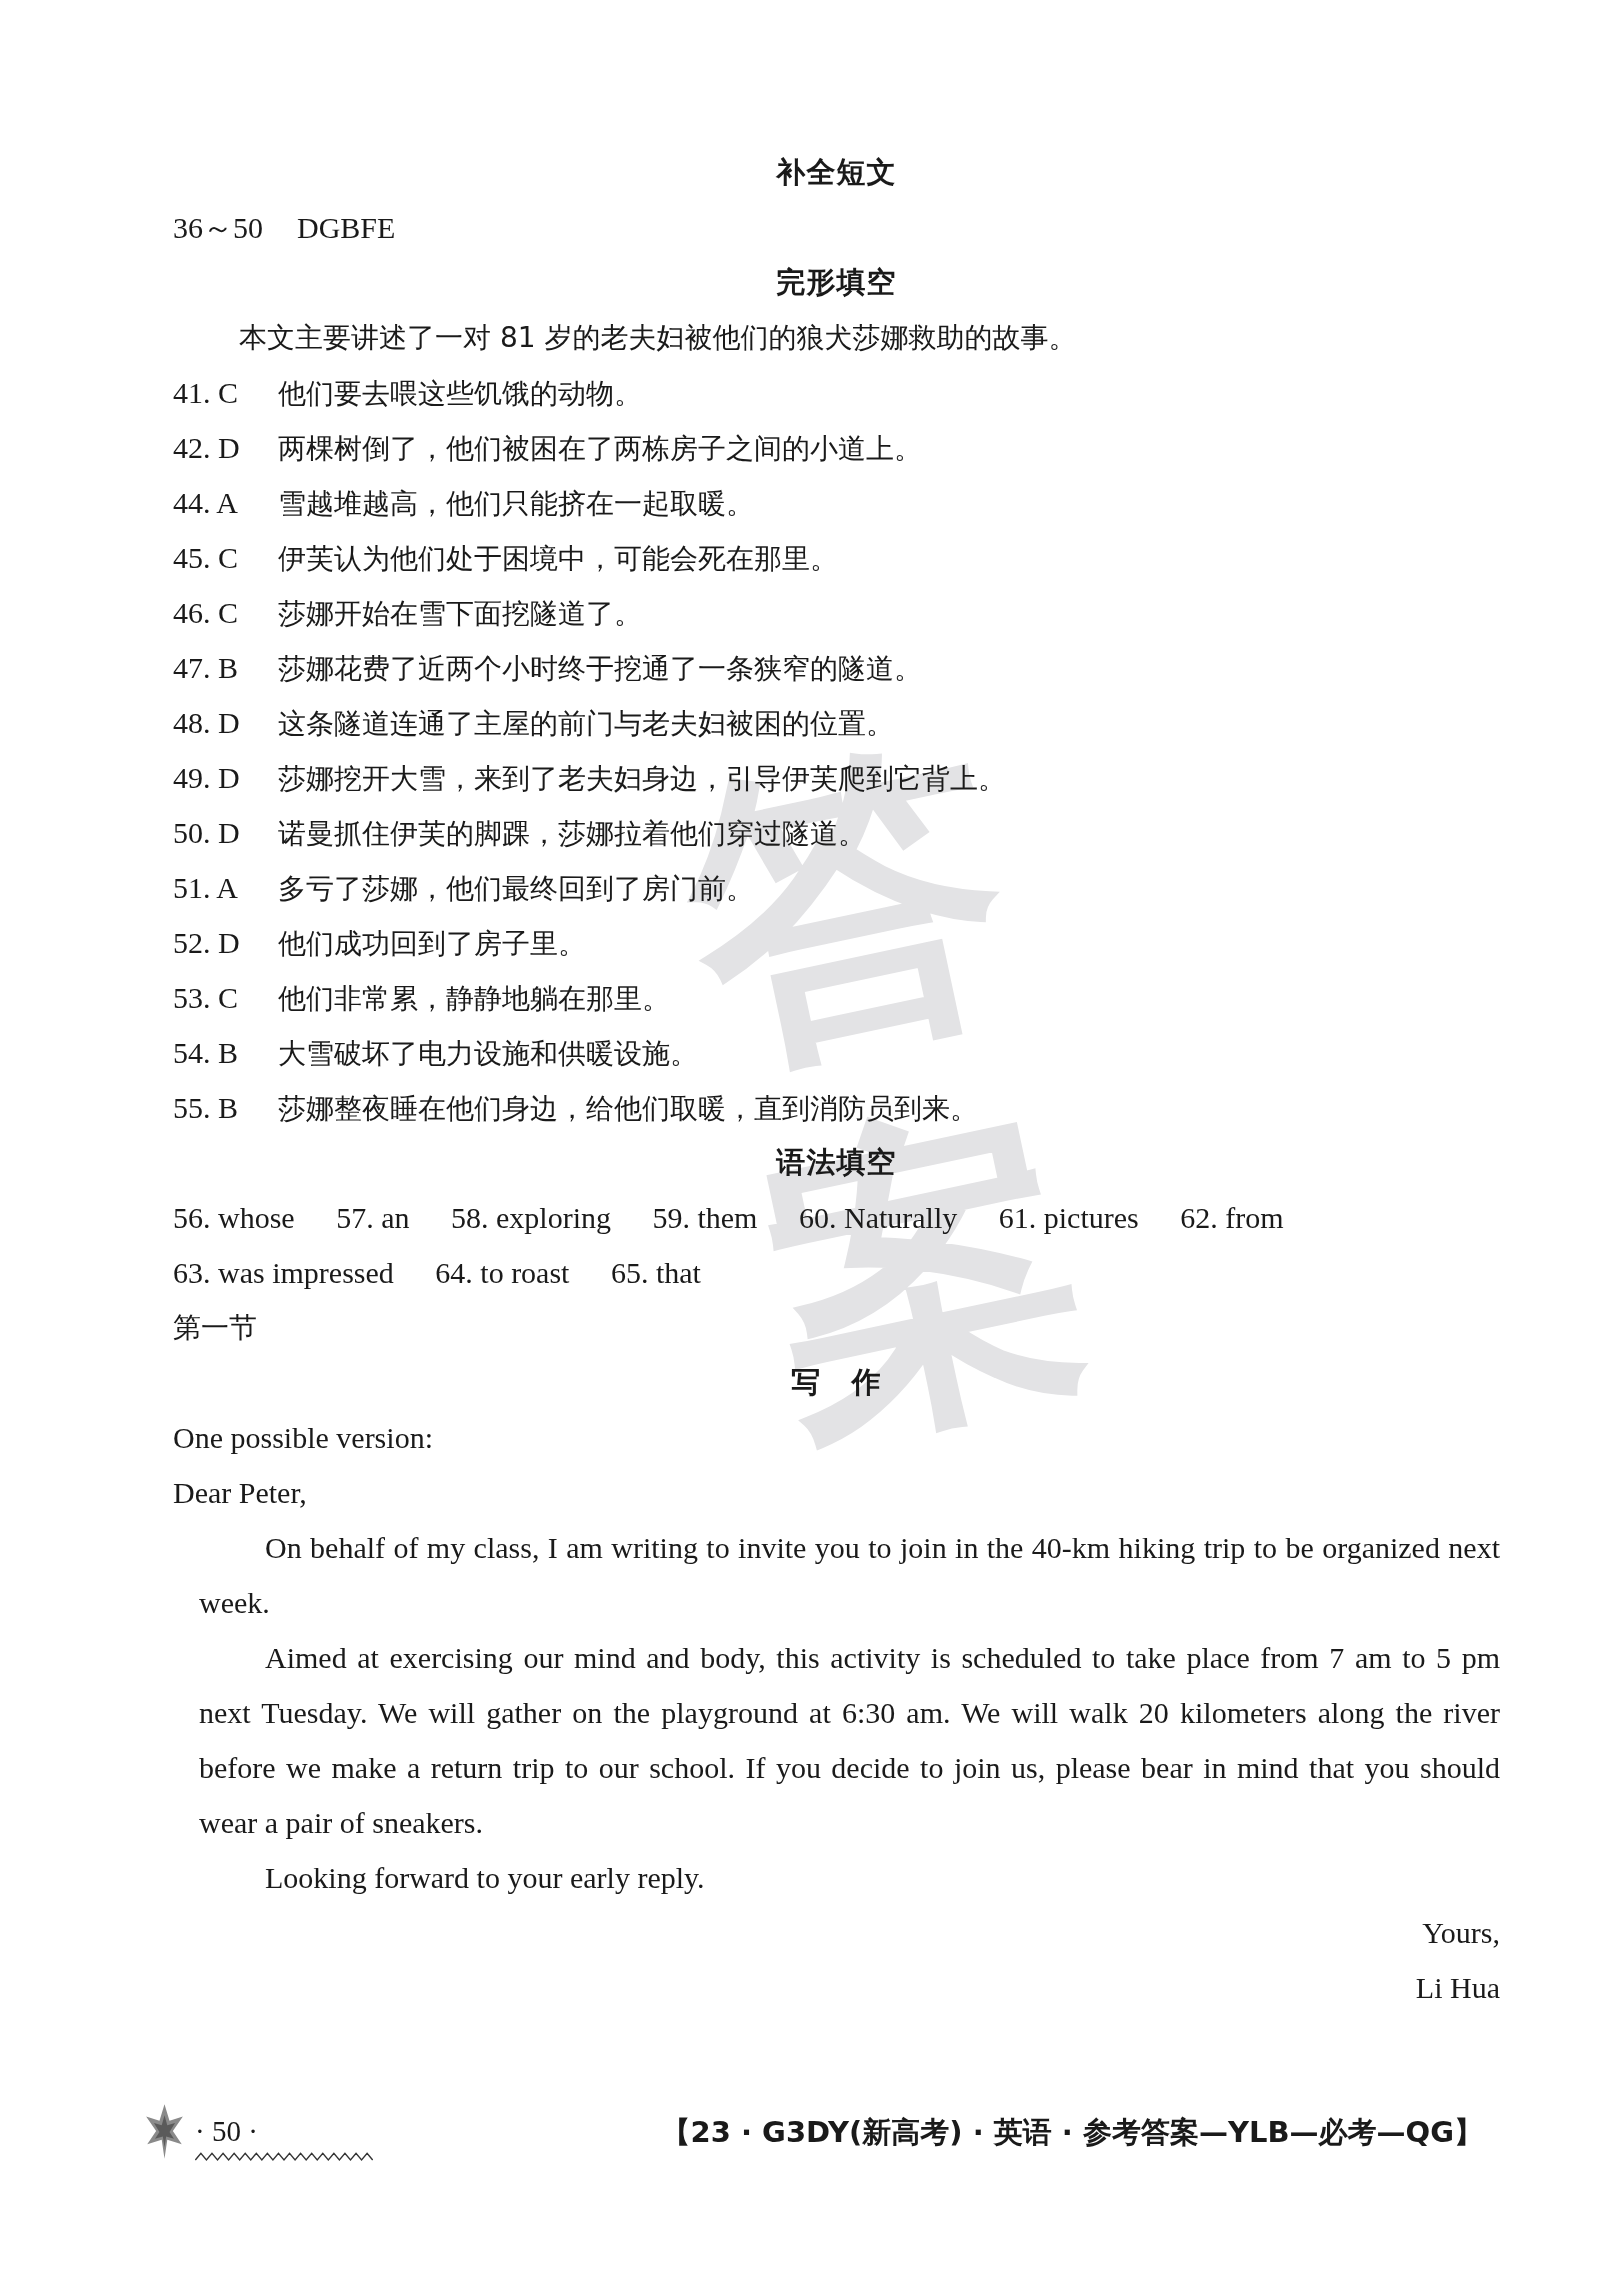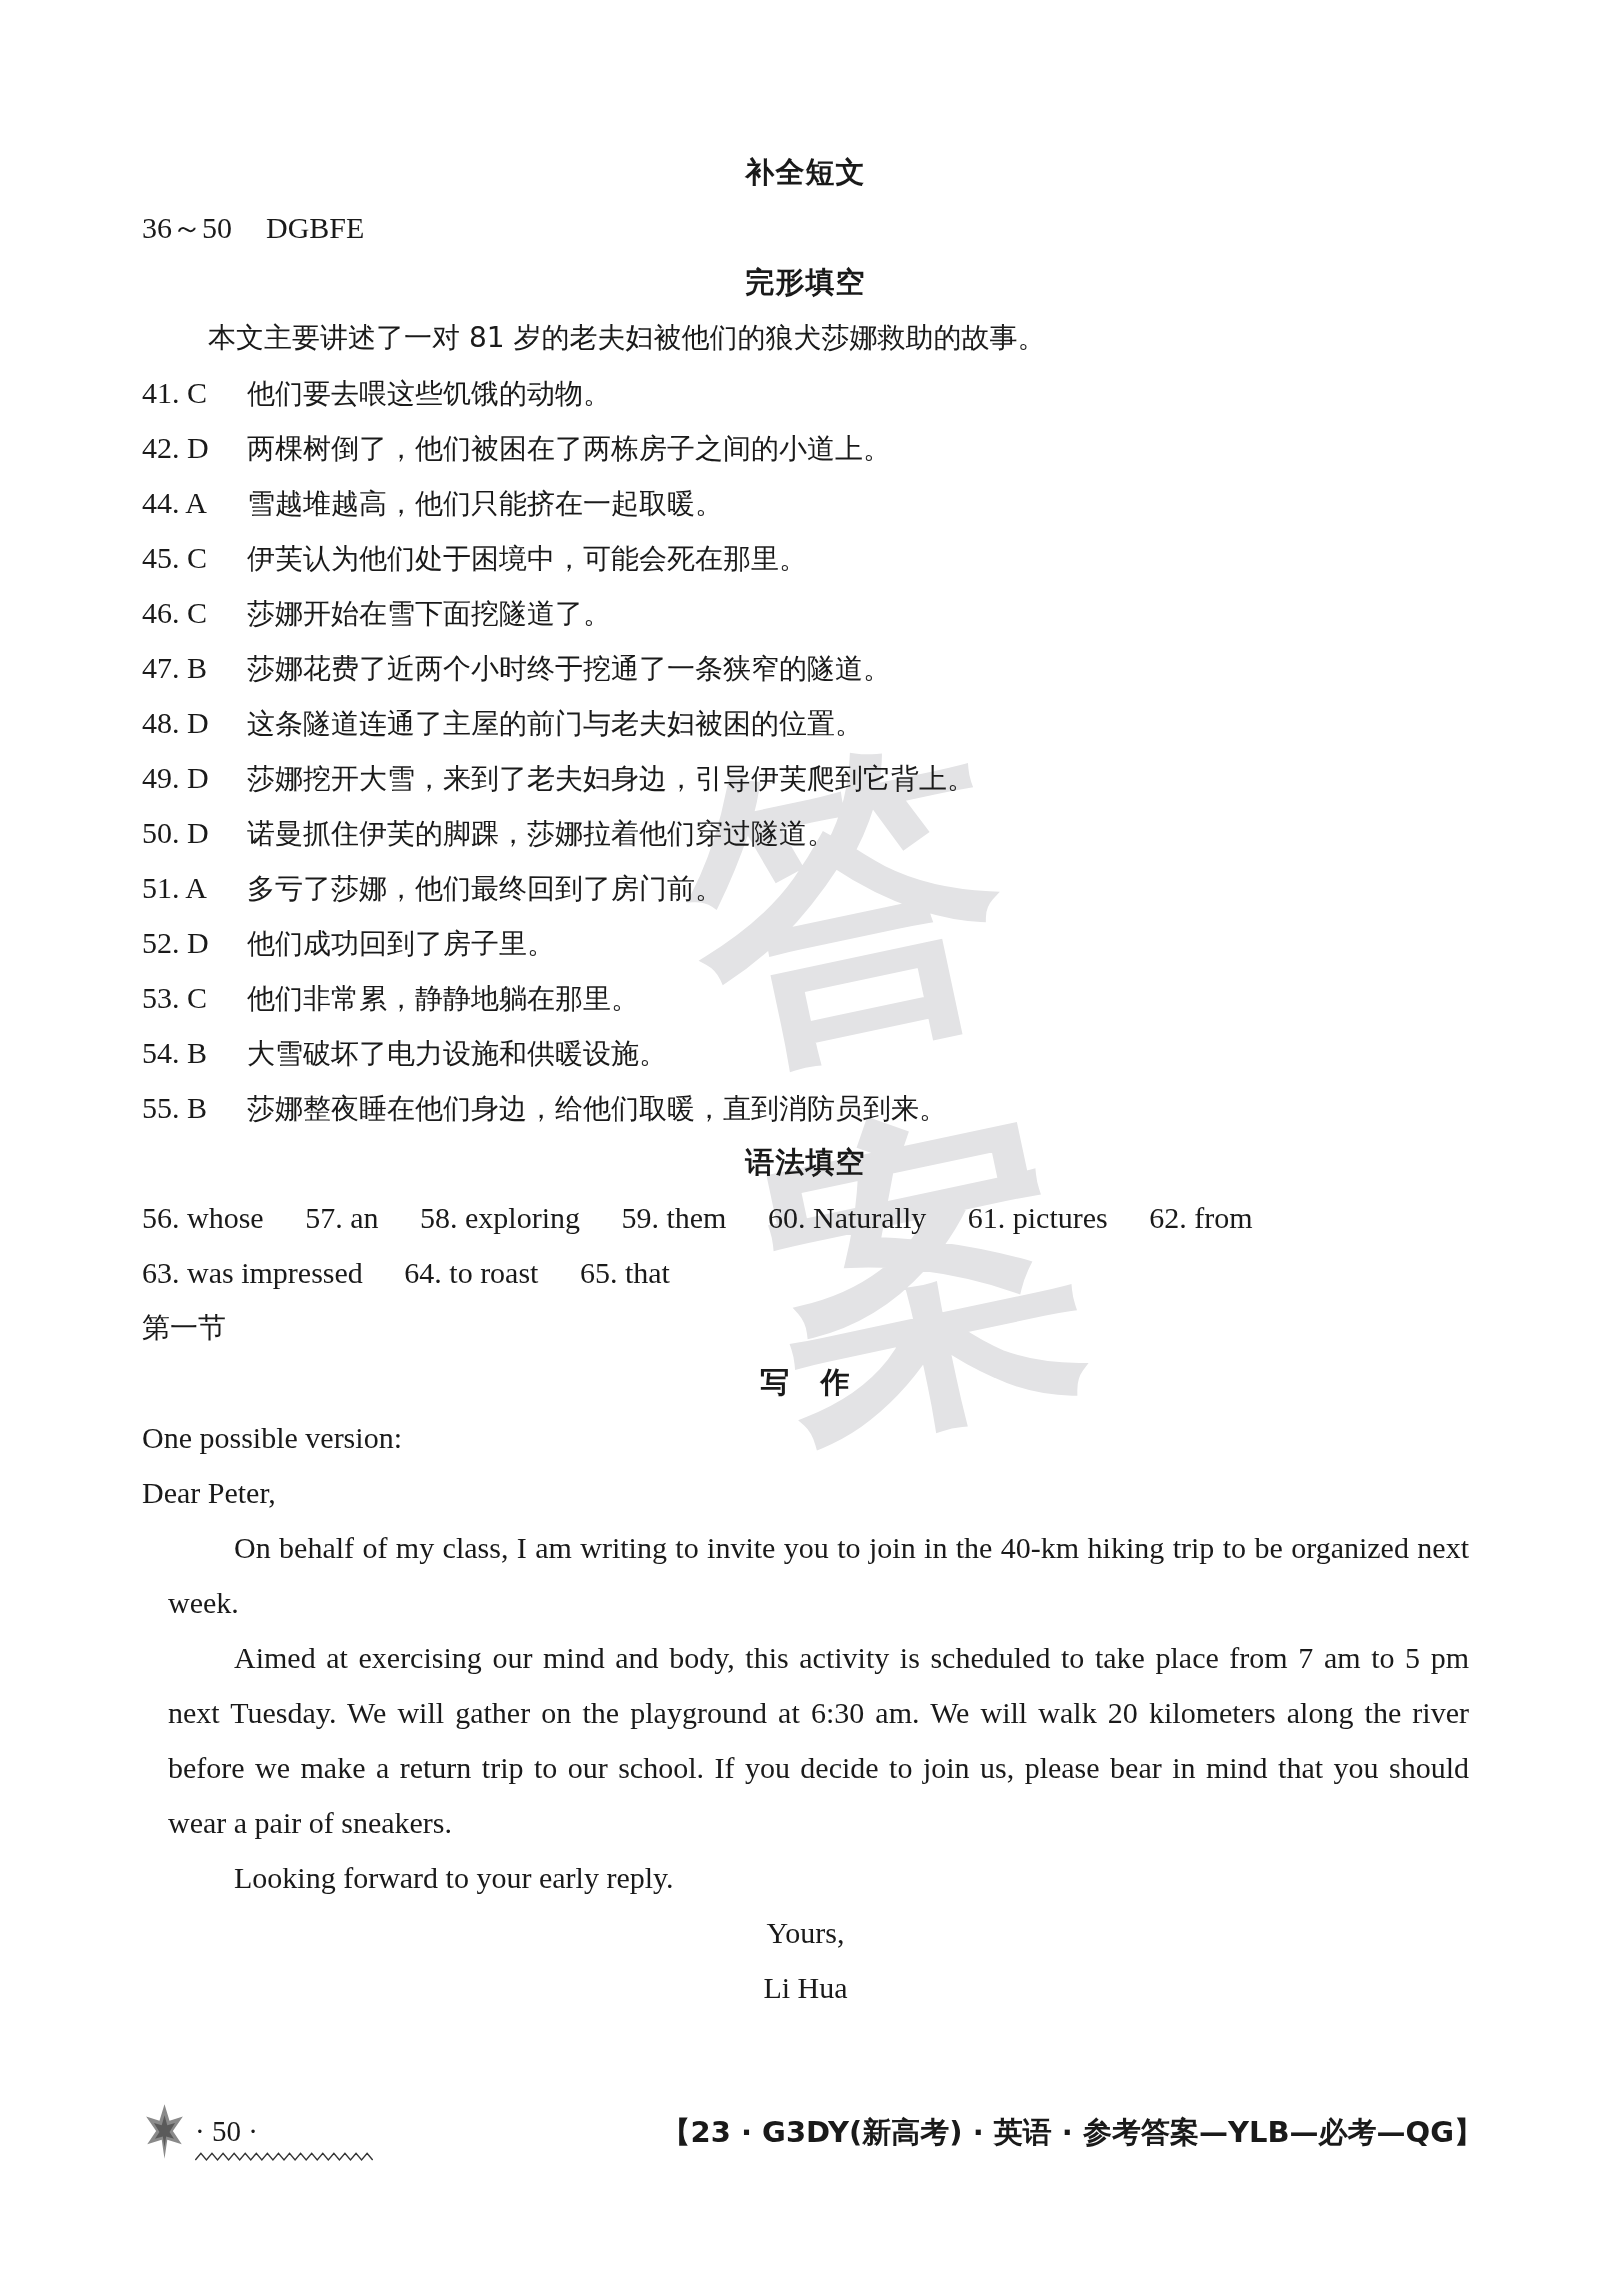--- a/index.html
+++ b/index.html
@@ -3,30 +3,30 @@
 <meta charset="utf-8">
 <style>
   html, body { margin: 0; padding: 0; background: #ffffff; }
   body { width: 1617px; height: 2273px; position: relative; overflow: hidden;
          font-family: "Liberation Serif", "DejaVu Serif", serif; color: #1a1a1a; }
   .page { position: absolute; left: 0; top: 0; width: 1617px; height: 2273px; }
   .watermark { position: absolute; left: 694px; top: 711px; width: 389px; height: 777px;
                color: #e3e3e5; font-family: "DejaVu Sans", sans-serif; font-weight: bold;
                font-size: 311px; line-height: 378px; transform: rotate(-12deg); z-index: 0;
                display: flex; flex-direction: column; align-items: center; }
-  .content { position: absolute; left: 142px; top: 145px; width: 1327px; z-index: 1; }
+  .content { position: absolute; left: 173px; top: 145px; width: 1327px; z-index: 1; }
   .line { height: 55px; line-height: 55px; font-size: 30px; white-space: nowrap; }
   .heading { text-align: center; font-family: "DejaVu Sans", sans-serif; font-weight: bold; font-size: 29px; letter-spacing: 1.1px; }
   .indent { padding-left: 66px; }
   .num { display: inline-block; width: 105px; }
   .cn { font-family: "DejaVu Sans", sans-serif; font-size: 28px; }
   .gap { display: inline-block; width: 34px; }
   .para { font-size: 30px; line-height: 55px; text-align: justify; text-align-last: left; }
   .para.first { text-indent: 66px; margin-left: 26px; }
-  .right { text-align: center; }
+  .right { text-align: right; }
   .footer { position: absolute; left: 145px; top: 2104px; width: 1338px; height: 67px; z-index: 1; }
   .footer-icon { position: absolute; left: 0; top: 0; width: 39px; height: 56px; }
   .page-num { position: absolute; left: 50px; top: 11px; font-size: 29px; }
   .wave { position: absolute; left: 50px; top: 46px; width: 178px; height: 13.3px; }
   .footer-code { position: absolute; right: 0; top: 9px; font-family: "DejaVu Sans", sans-serif;
                  font-weight: bold; font-size: 29px; }
 </style>
 </head>
 <body>
 

